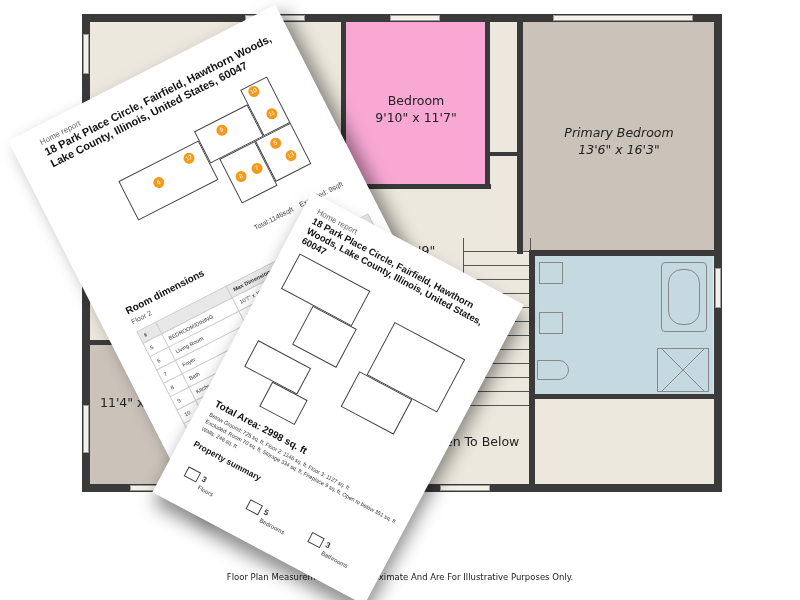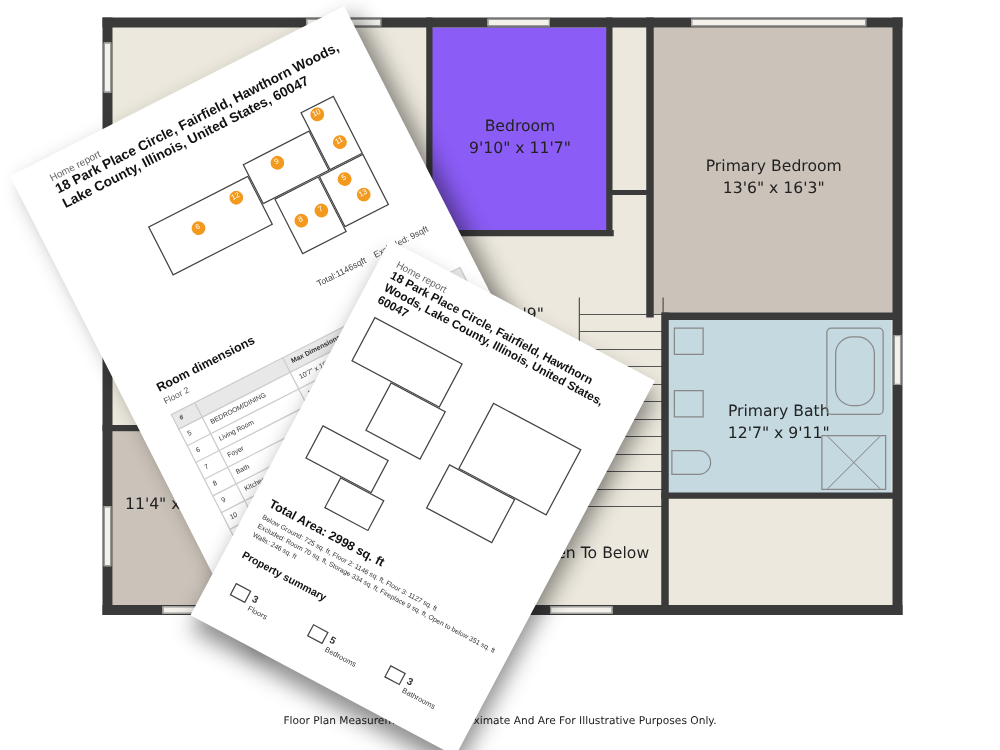--- a/index.html
+++ b/index.html
@@ -40,39 +40,35 @@
   .summary-item .num { font-weight: bold; font-size: 8px; display: block; }
   .glyph { display: inline-block; width: 14px; height: 11px; border: 1px solid #444; margin-right: 2px; vertical-align: middle; }
 </style>
 </head>
 <body>
 
 <div class="plan">
 
   <div class="room" style="left:84px;top:16px;width:636px;height:474px;background:#ece8dd;"></div>
 
-  <div class="room" style="left:345px;top:22px;width:142px;height:162px;background:#8b5cf6;">
+  <div class="room" style="left:345px;top:22px;width:142px;height:162px;background:#f9a8d4;">
     <div class="room-label" style="left:0;width:142px;top:70px;">
       <div>Bedroom</div>
       <div>9'10" x 11'7"</div>
     </div>
   </div>
 
-  <div class="room" style="left:523px;top:22px;width:192px;height:230px;background:#cbc3b9;">
+  <div class="room" style="left:523px;top:22px;width:192px;height:230px;background:#cbc3b9;font-style:italic;">
     <div class="room-label" style="left:0;width:192px;top:102px;">
       <div>Primary Bedroom</div>
       <div>13'6" x 16'3"</div>
     </div>
   </div>
 
   <div class="room" style="left:533px;top:256px;width:180px;height:140px;background:#c4d9e0;">
-    <div class="room-label" style="left:0;width:180px;top:64px;">
-      <div>Primary Bath</div>
-      <div>12'7" x 9'11"</div>
-    </div>
     <div style="position:absolute;left:128px;top:6px;width:46px;height:70px;border:1px solid #888;border-radius:4px;">
       <div style="position:absolute;left:6px;top:6px;width:32px;height:56px;border:1px solid #888;border-radius:14px;"></div>
     </div>
     <div style="position:absolute;left:6px;top:6px;width:24px;height:22px;border:1px solid #888;"></div>
     <div style="position:absolute;left:6px;top:56px;width:24px;height:22px;border:1px solid #888;"></div>
     <div style="position:absolute;left:4px;top:104px;width:32px;height:20px;border:1px solid #888;border-radius:0 12px 12px 0;"></div>
     <div style="position:absolute;left:124px;top:92px;width:52px;height:44px;border:1px solid #888;background:linear-gradient(45deg,transparent 49%,#888 50%,transparent 51%),linear-gradient(-45deg,transparent 49%,#888 50%,transparent 51%);"></div>
   </div>
 
 

